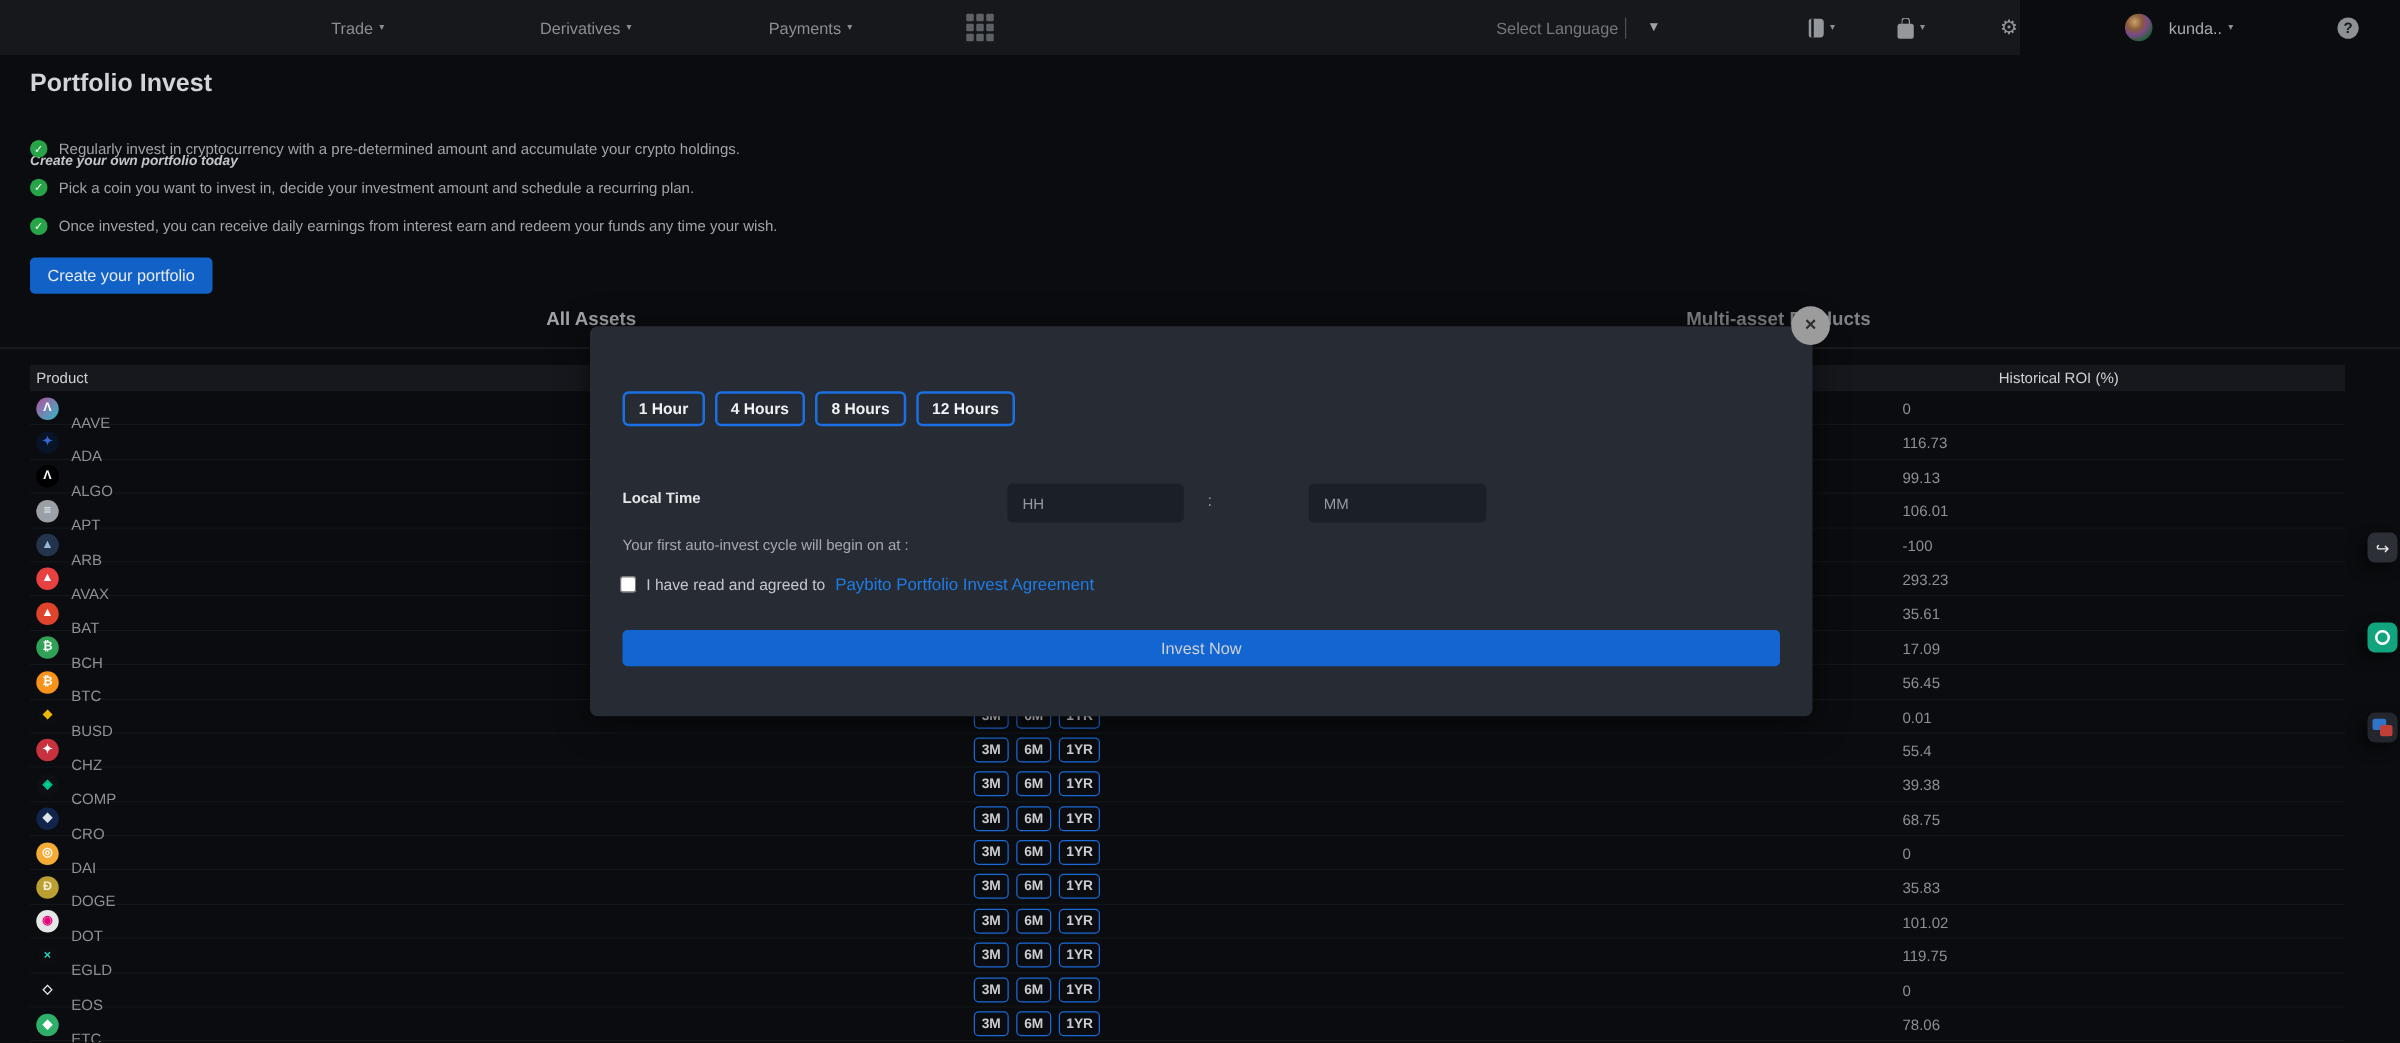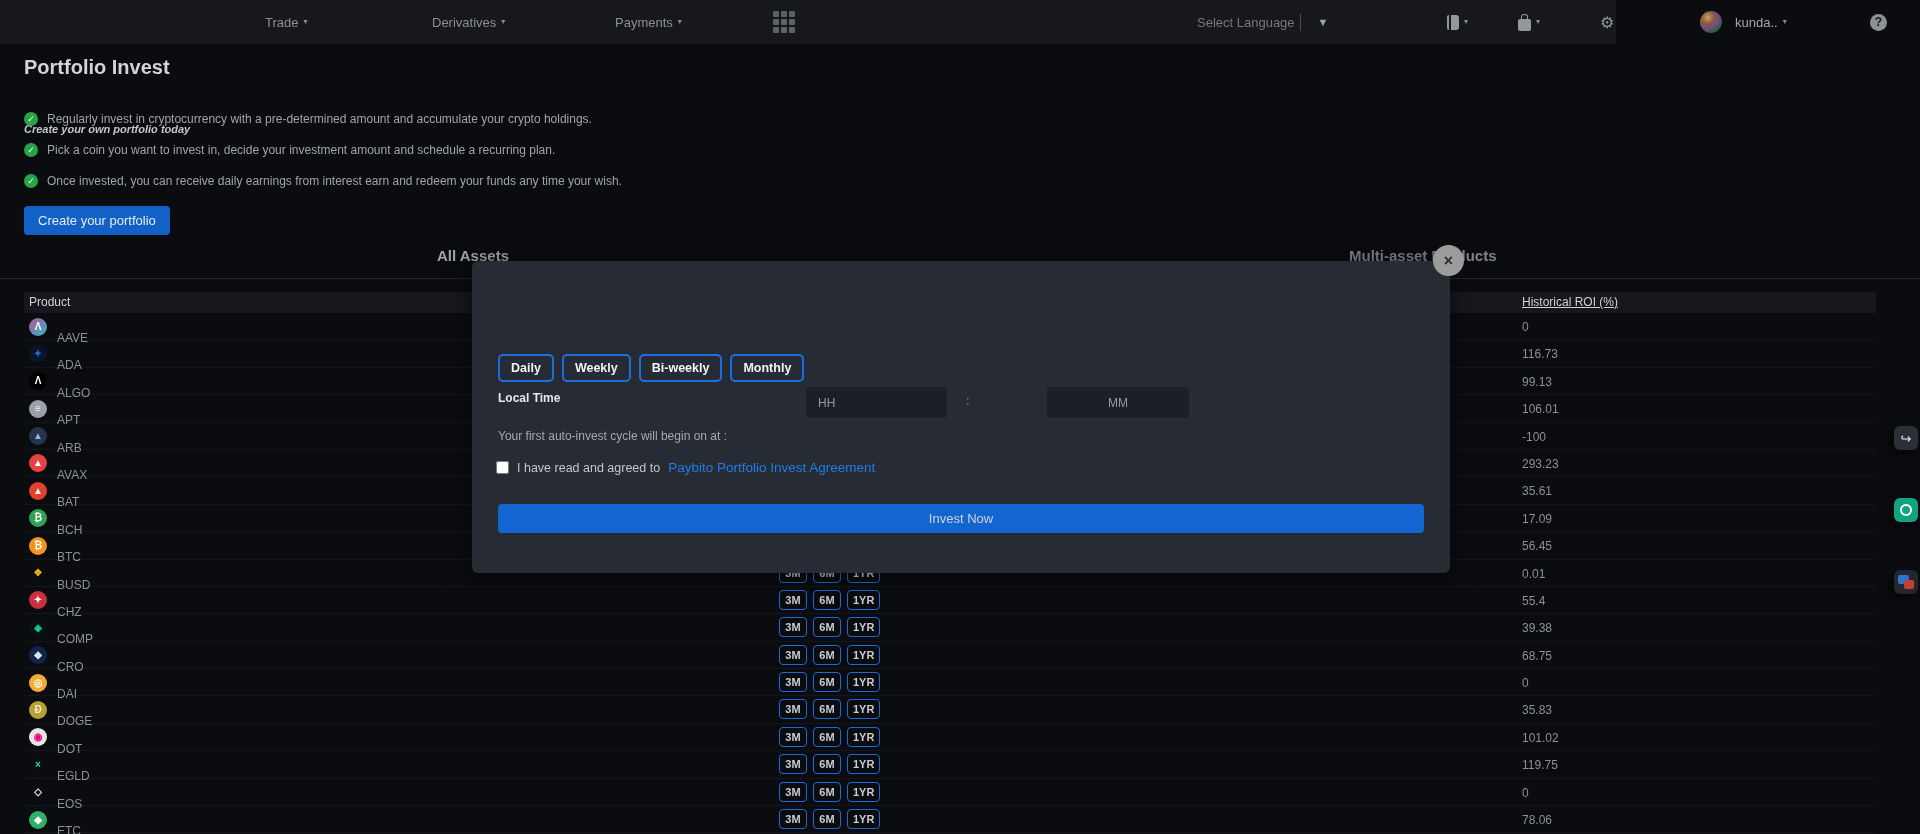--- a/index.html
+++ b/index.html
@@ -43,21 +43,21 @@
   .cta{position:absolute;left:24px;top:206px;height:29px;padding:0 14px;background:#1161c6;border:none;
     border-radius:4px;color:#e9ebee;font-size:13px;font-family:inherit;cursor:pointer;}
   .tab{position:absolute;top:247px;font-size:15px;font-weight:bold;cursor:pointer;}
   .tab-active{left:437px;color:#a2a5a9;}
   .tab-inactive{left:1349px;color:#7f8287;}
   .tabs-divider{position:absolute;left:0;top:278px;width:1920px;height:1px;background:#222529;}
   
   .thead{position:absolute;left:24px;top:292px;width:1852px;height:21px;background:var(--strip-bg);}
   .th{position:absolute;top:3px;font-size:12px;color:#cfd1d3;}
   .th-product{left:5px;}
-  .th-roi{left:1498px;text-decoration:underline;}
+  .th-roi{left:1575px;}
   .tbody{position:absolute;left:24px;top:313px;width:1852px;height:521px;overflow:hidden;}
   .trow{position:relative;height:27.4px;border-bottom:1px solid #13161a;}
   .coin-icon{position:absolute;left:5px;top:4.5px;width:18px;height:18px;border-radius:50%;
     display:flex;align-items:center;justify-content:center;font-size:10px;font-weight:bold;line-height:1;}
   .coin-name{position:absolute;left:33px;top:7px;font-size:12px;color:#8d9095;margin-top:11px;}
   .period-group{position:absolute;left:755px;top:3px;display:flex;gap:6px;}
   .pbtn{height:20px;min-width:28px;padding:0 5px;background:transparent;border:1.5px solid #1b6ada;
     border-radius:4px;color:#c9ccd0;font-size:11px;font-weight:bold;font-family:inherit;cursor:pointer;
     display:flex;align-items:center;justify-content:center;}
   .roi{position:absolute;left:1498px;top:7px;font-size:12px;color:#8d9095;}
@@ -70,21 +70,21 @@
   .opt-row{position:absolute;left:26px;display:flex;gap:8px;}
   .opt-row.hours{top:52px;}
   .opt-row.freq{top:93px;}
   .obtn{height:28px;padding:0 11px;background:transparent;border:2px solid var(--accent-border);border-radius:5px;
     color:#f0f2f4;font-size:12.5px;font-weight:bold;font-family:inherit;cursor:pointer;}
   .local-time{position:absolute;left:26px;top:130px;font-size:12px;font-weight:bold;color:#e4e6e8;}
   .time-input{position:absolute;top:126px;height:31px;background:#1b1f27;border:none;border-radius:4px;
     color:#c8cbce;font-size:12px;font-family:inherit;padding:0 12px;}
   .time-input::placeholder{color:#9599a0;}
   #hh-input{left:334px;width:141px;}
-  #mm-input{left:575px;width:142px;text-align:center;}
+  #mm-input{left:575px;width:142px;}
   .colon{position:absolute;left:494px;top:132px;color:#9599a0;font-size:13px;}
   .cycle-note{position:absolute;left:26px;top:168px;font-size:12px;color:#a5a8ac;}
   .agree-row{position:absolute;left:24px;top:199px;display:flex;align-items:center;gap:8px;}
   .agree-row input{width:13px;height:13px;margin:0;}
   .agree-text{font-size:12.5px;color:#c4c7ca;}
   .agree-link{font-size:13.5px;color:var(--link);text-decoration:none;cursor:pointer;}
   .invest-btn{position:absolute;left:26px;top:243px;width:926px;height:29px;background:var(--accent);border:none;
     border-radius:4px;color:#ced2d6;font-size:13px;font-family:inherit;cursor:pointer;}
   
   .float-icon{position:absolute;left:1894px;width:24px;height:24px;border-radius:6px;z-index:30;
@@ -366,25 +366,25 @@
         <button class="pbtn">6M</button>
         <button class="pbtn">1YR</button>
       </div>
       <span class="roi">78.06</span>
     </div>
   </div>
 
 <div class="modal">
   <div class="modal-close">×</div>
 
-  <div class="opt-row freq" id="freq-options">
-      <button class="obtn">Daily</button>
-      <button class="obtn">Weekly</button>
-      <button class="obtn">Bi-weekly</button>
-      <button class="obtn">Monthly</button>
+  <div class="opt-row hours" id="hour-options">
+      <button class="obtn">1 Hour</button>
+      <button class="obtn">4 Hours</button>
+      <button class="obtn">8 Hours</button>
+      <button class="obtn">12 Hours</button>
     </div>
 
   <div class="local-time">Local Time</div>
   <input class="time-input" id="hh-input" placeholder="HH" style="">
   <span class="colon">:</span>
   <input class="time-input" id="mm-input" placeholder="MM" style="">
 
   <div class="cycle-note">Your first auto-invest cycle will begin on at :</div>
 
   <div class="agree-row">

